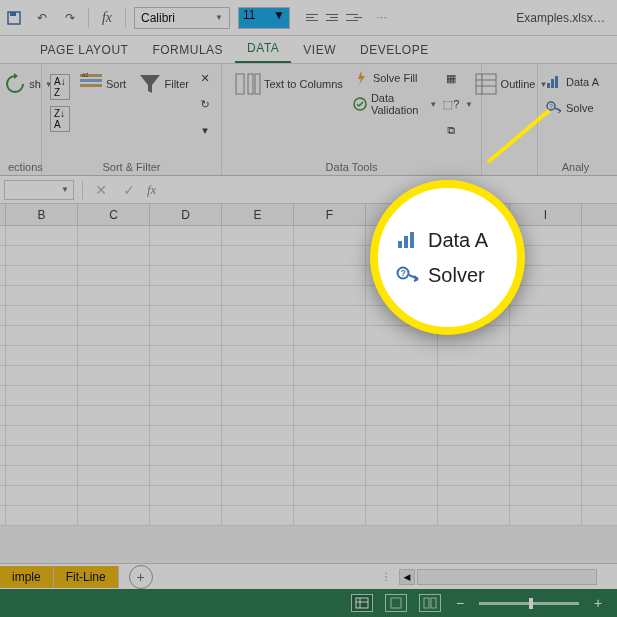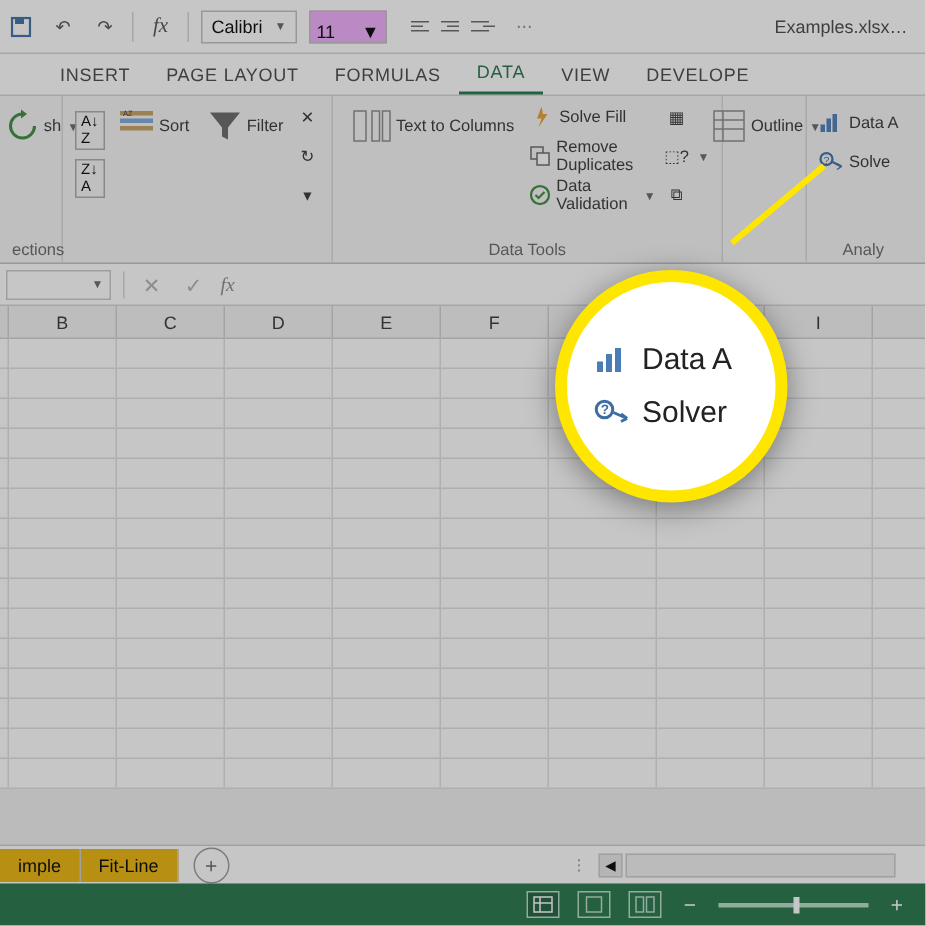--- a/index.html
+++ b/index.html
@@ -2,23 +2,23 @@
 <html><head>
 <meta charset="utf-8">
 <style>
 * { box-sizing: border-box; margin: 0; padding: 0; font-family: 'Segoe UI', Tahoma, sans-serif; }
 body { width: 617px; height: 617px; overflow: hidden; background: #f0f0f0; position: relative; }
 .overlay-dim { position:absolute; inset:0; background: rgba(50,50,50,0.28); z-index:50; pointer-events:none; }
 .qat { height: 36px; background: #fff; border-bottom: 1px solid #d4d4d4; display: flex; align-items: center; padding: 0 4px; gap: 8px; }
 .qat .icon-btn { width: 20px; height: 20px; display:flex; align-items:center; justify-content:center; color:#505050; font-size:12px; }
 .qat .sep { width:1px; height:20px; background:#d4d4d4; }
 .qat .fx { font-style: italic; font-family: 'Times New Roman', serif; font-size:14px; }
-.font-sel { border:1px solid #c0c0c0; height:22px; padding:0 6px; display:flex; align-items:center; gap:8px; background:#fff; font-size:12px; }
+.font-sel { border:1px solid #c0c0c0; height:22px; padding:0 6px; display:flex; align-items:center; gap:40px; background:#fff; font-size:12px; }
 .font-sel .dd { font-size:8px; color:#666; }
-.size-sel { border:1px solid #c0c0c0; height:22px; width:52px; padding:0 4px; display:flex; align-items:flex-end; justify-content:space-between; background:#f0abfc; font-size:12px; }
+.size-sel { border:1px solid #c0c0c0; height:22px; width:52px; padding:0 4px; display:flex; align-items:flex-start; justify-content:space-between; background:#0ea5e9; font-size:12px; }
 .align-icons { display:flex; gap:4px; margin-left:8px; }
 .align-icons span { width:16px; height:16px; display:flex; flex-direction:column; justify-content:center; gap:2px; }
 .align-icons span i { display:block; height:1px; background:#666; }
 .filename { margin-left: auto; margin-right: 8px; font-size: 12px; color: #444; }
 .tabs { height: 28px; background: #fff; display:flex; align-items:flex-end; padding-left: 4px; border-bottom: 1px solid #d4d4d4; }
 .tab { padding: 6px 12px; font-size: 12px; color: #444; text-transform: uppercase; letter-spacing: .5px; cursor:pointer; }
 .tab.active { color: #217346; border-bottom: 2px solid #217346; font-weight:500; }
 .ribbon { height: 112px; background: #f5f5f5; border-bottom: 1px solid #c0c0c0; display:flex; }
 .group { border-right: 1px solid #d9d9d9; padding: 4px 8px 2px; display:flex; flex-direction:column; justify-content:space-between; }
 .group-label { font-size: 11px; color:#666; text-align:center; padding-top:2px; }
@@ -103,21 +103,20 @@
         <i style="width:8px;margin-left:auto"></i>
         <i style="width:12px"></i>
       </span>
   </div>
   <span style="margin-left:6px;font-size:11px;color:#888">⋯</span>
   <span class="filename">Examples.xlsx…</span>
 </div>
 
 <div class="tabs">
   <div class="tab" style="width:14px"></div>
-  <div class="tab">INSERT</div>
   <div class="tab">PAGE LAYOUT</div>
   <div class="tab">FORMULAS</div>
   <div class="tab active">DATA</div>
   <div class="tab">VIEW</div>
   <div class="tab">DEVELOPE</div>
 </div>
 
 <div class="ribbon">
   <div class="group" style="width:42px">
     <div class="group-body">
@@ -165,20 +164,21 @@
             <span class="ic">✕</span>
           </div>
         <div class="small-btn">
             <span class="ic">↻</span>
           </div>
         <div class="small-btn">
             <span class="ic">▾</span>
           </div>
       </div>
     </div>
+    <div class="group-label">Sort &amp; Filter</div>
   </div>
 
   <div class="group" style="width:260px">
     <div class="group-body">
       <div class="big-btn">
         <span class="ic">
           <svg width="28" height="28" viewBox="0 0 28 28">
               <rect x="2" y="4" width="8" height="20" fill="none" stroke="#888"></rect>
               <rect x="14" y="4" width="5" height="20" fill="none" stroke="#888"></rect>
               <rect x="21" y="4" width="5" height="20" fill="none" stroke="#888"></rect>
@@ -187,29 +187,20 @@
         <span class="lbl">Text to Columns</span>
       </div>
       <div class="small-stack" style="flex:1">
         <div class="small-btn">
           <span class="ic">
               <svg width="14" height="14">
                 <path d="M7 0 L4 8 L7 8 L5 14 L11 5 L8 5 Z" fill="#e8a030"></path>
               </svg>
             </span>
           <span>Solve Fill</span>
-        </div>
-        <div class="small-btn">
-          <span class="ic">
-              <svg width="14" height="14">
-                <rect x="1" y="1" width="8" height="8" fill="none" stroke="#666"></rect>
-                <rect x="5" y="5" width="8" height="8" fill="#fff" stroke="#666"></rect>
-              </svg>
-            </span>
-          <span>Remove Duplicates</span>
         </div>
         <div class="small-btn">
           <span class="ic">
               <svg width="14" height="14">
                 <circle cx="7" cy="7" r="6" fill="none" stroke="#3a8a3a" stroke-width="1.5"></circle>
                 <path d="M4 7 L6 9 L10 5" fill="none" stroke="#3a8a3a" stroke-width="1.5"></path>
               </svg>
             </span>
           <span>Data Validation</span>
           <span class="dd-caret">▼</span>

